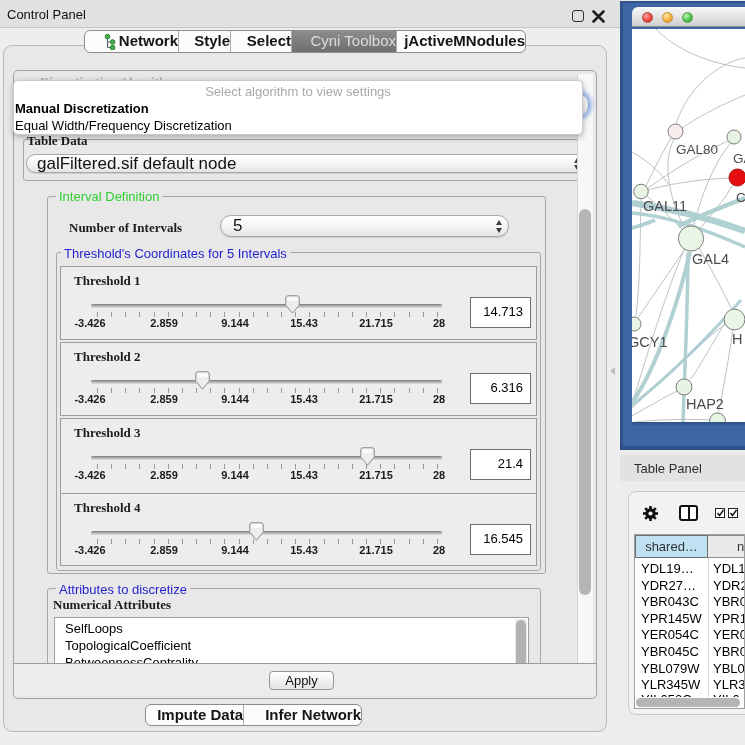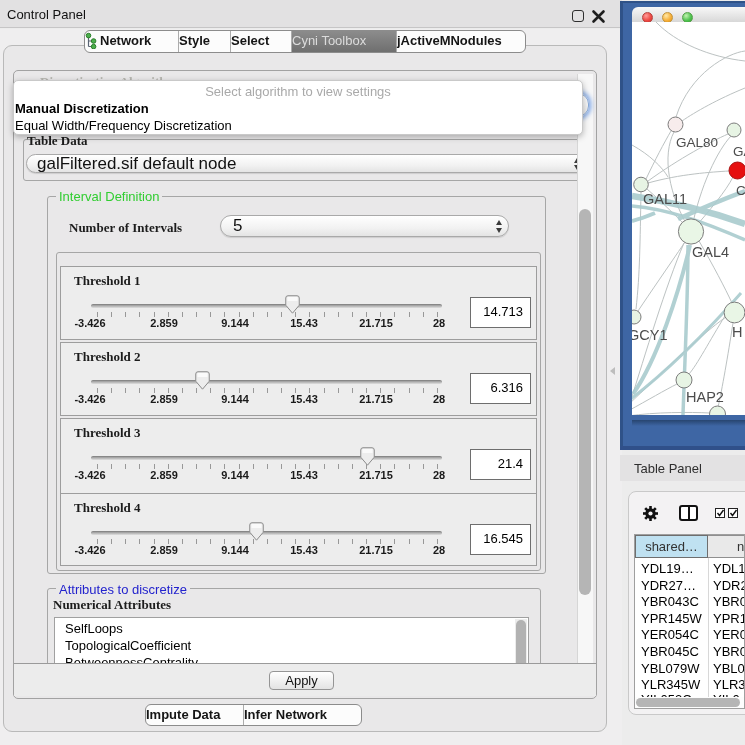--- a/index.html
+++ b/index.html
@@ -18,21 +18,21 @@
   .track { position:absolute; left:30px; width:351px; height:4px; border-radius:2px;
            background:linear-gradient(#9a9a9a,#e0e0e0); border-top:1px solid #878787; }
   .ticks { position:absolute; left:36px; width:341px; height:5px;
            background:repeating-linear-gradient(90deg,#989898 0 1px,transparent 1px 14.16px); }
   .tlab { position:absolute; font-size:11px; font-weight:bold; color:#1a1a1a; transform:translateX(-50%); white-space:nowrap; }
   .vbox { position:absolute; left:409px; width:61px; height:31px; background:#fff; border:1px solid #6e6e6e;
           font-size:13px; text-align:right; line-height:28px; padding-right:7px; }
   .thumb { position:absolute; width:15px; height:19px; }
   .tabbar { position:absolute; display:flex; border:1px solid #8c8c8c; border-radius:6px;
             background:#fcfcfc; overflow:hidden; }
-  .tab { font-size:13px; font-weight:bold; color:#151515; text-align:left; line-height:20px;
+  .tab { font-size:15px; font-weight:bold; color:#151515; text-align:right; line-height:20px;
          border-left:1px solid #acacac; }
   .tab:first-child { border-left:none; }
   .tabsel { background:linear-gradient(#8c8c8c,#6f6f6f); color:#dcdcdc; }
   .row { position:absolute; font-size:13px; color:#000; white-space:nowrap; }
 </style>
 </head>
 <body>
 
 <div class="abs" style="left:0;top:0;width:622px;height:28px;background:#e2e1e2;border-bottom:1px solid #c6c5c6;"></div>
 <div class="abs" style="left:7px;top:7px;font-size:13px;color:#111;">Control Panel</div>
@@ -78,20 +78,21 @@
   <div class="glabel" style="left:56px;top:189px;color:#30cd30;">Interval Definition</div>
 
   <div class="abs b13" style="left:69px;top:220px;">Number of Intervals</div>
   <div class="combo" style="left:220px;top:215px;width:289px;height:22px;">
     <div class="ctext" style="left:12px;line-height:20px;">5</div>
     <div class="arr" style="left:275px;top:4px;border-left:3.5px solid transparent;border-right:3.5px solid transparent;border-bottom:5px solid #3c3c3c;"></div>
     <div class="arr" style="left:275px;top:12px;border-left:3.5px solid transparent;border-right:3.5px solid transparent;border-top:5px solid #3c3c3c;"></div>
   </div>
 
   <div class="groupbox" style="left:56px;top:252px;width:485px;height:319px;"></div>
+  <div class="glabel" style="left:61px;top:246px;color:#2323cd;background:#e9e8e9;">Threshold's Coordinates for 5 Intervals</div>
 
   <div class="tbox" style="top:266px;height:74px;">
     <div class="abs b13" style="left:13px;top:6px;">Threshold 1</div>
     <div class="track" style="top:37px;"></div>
     <div class="ticks" style="top:45px;"></div>
     <div class="tlab" style="left:29px;top:50px;">-3.426</div>
     <div class="tlab" style="left:103px;top:50px;">2.859</div>
     <div class="tlab" style="left:174px;top:50px;">9.144</div>
     <div class="tlab" style="left:243px;top:50px;">15.43</div>
     <div class="tlab" style="left:315px;top:50px;">21.715</div>
@@ -191,21 +192,21 @@
 
 <div class="abs" style="left:620px;top:1px;width:125px;height:449px;background:#3e66a4;box-shadow:inset 3px 0 0 #2f5288, inset 0 2px 0 #2f5288;"></div>
 <div class="abs" style="left:632px;top:420px;width:113px;height:6px;background:linear-gradient(#27456f,#3e66a4);"></div>
 <div class="abs" style="left:620px;top:446px;width:125px;height:4px;background:#30508a;"></div>
 
 <div class="abs" style="left:632px;top:7px;width:113px;height:20px;background:linear-gradient(#f8f8f8,#cfcfcf);border-bottom:1px solid #8f8f8f;border-top-left-radius:6px;"></div>
 <div class="abs" style="left:641.5px;top:11.5px;width:11px;height:11px;border-radius:50%;background:radial-gradient(circle at 35% 30%, #ff9d9a, #ee4b45 55%, #ce2d28);border:.5px solid #b5423e;"></div>
 <div class="abs" style="left:661.5px;top:11.5px;width:11px;height:11px;border-radius:50%;background:radial-gradient(circle at 35% 30%, #ffe9a8, #f6b03c 55%, #e0920f);border:.5px solid #c2933a;"></div>
 <div class="abs" style="left:681.5px;top:11.5px;width:11px;height:11px;border-radius:50%;background:radial-gradient(circle at 35% 30%, #c2f2b0, #52c351 55%, #2fa42e);border:.5px solid #55a049;"></div>
 
-<div class="abs" style="left:632px;top:22px;width:113px;height:393px;background:#ffffff;overflow:hidden;">
+<div class="abs" style="left:632px;top:29px;width:113px;height:393px;background:#ffffff;overflow:hidden;">
 <svg width="113" height="393" viewBox="632 27 113 393" style="position:absolute;left:0;top:0;">
   <g fill="none" stroke="#bcc2c2" stroke-width="1">
     <path d="M691,237 C 668,200 662,160 674,137"></path>
     <path d="M691,237 C 700,190 718,155 731,141"></path>
     <path d="M691,237 C 710,215 726,196 733,182"></path>
     <path d="M683,228 C 668,213 655,201 647,194"></path>
     <path d="M685,247 C 668,272 650,298 638,316"></path>
     <path d="M699,246 C 713,270 725,293 732,308"></path>
     <path d="M684,248 C 666,290 645,360 630,408"></path>
     <path d="M646,184 C 655,165 664,148 671,136"></path>

